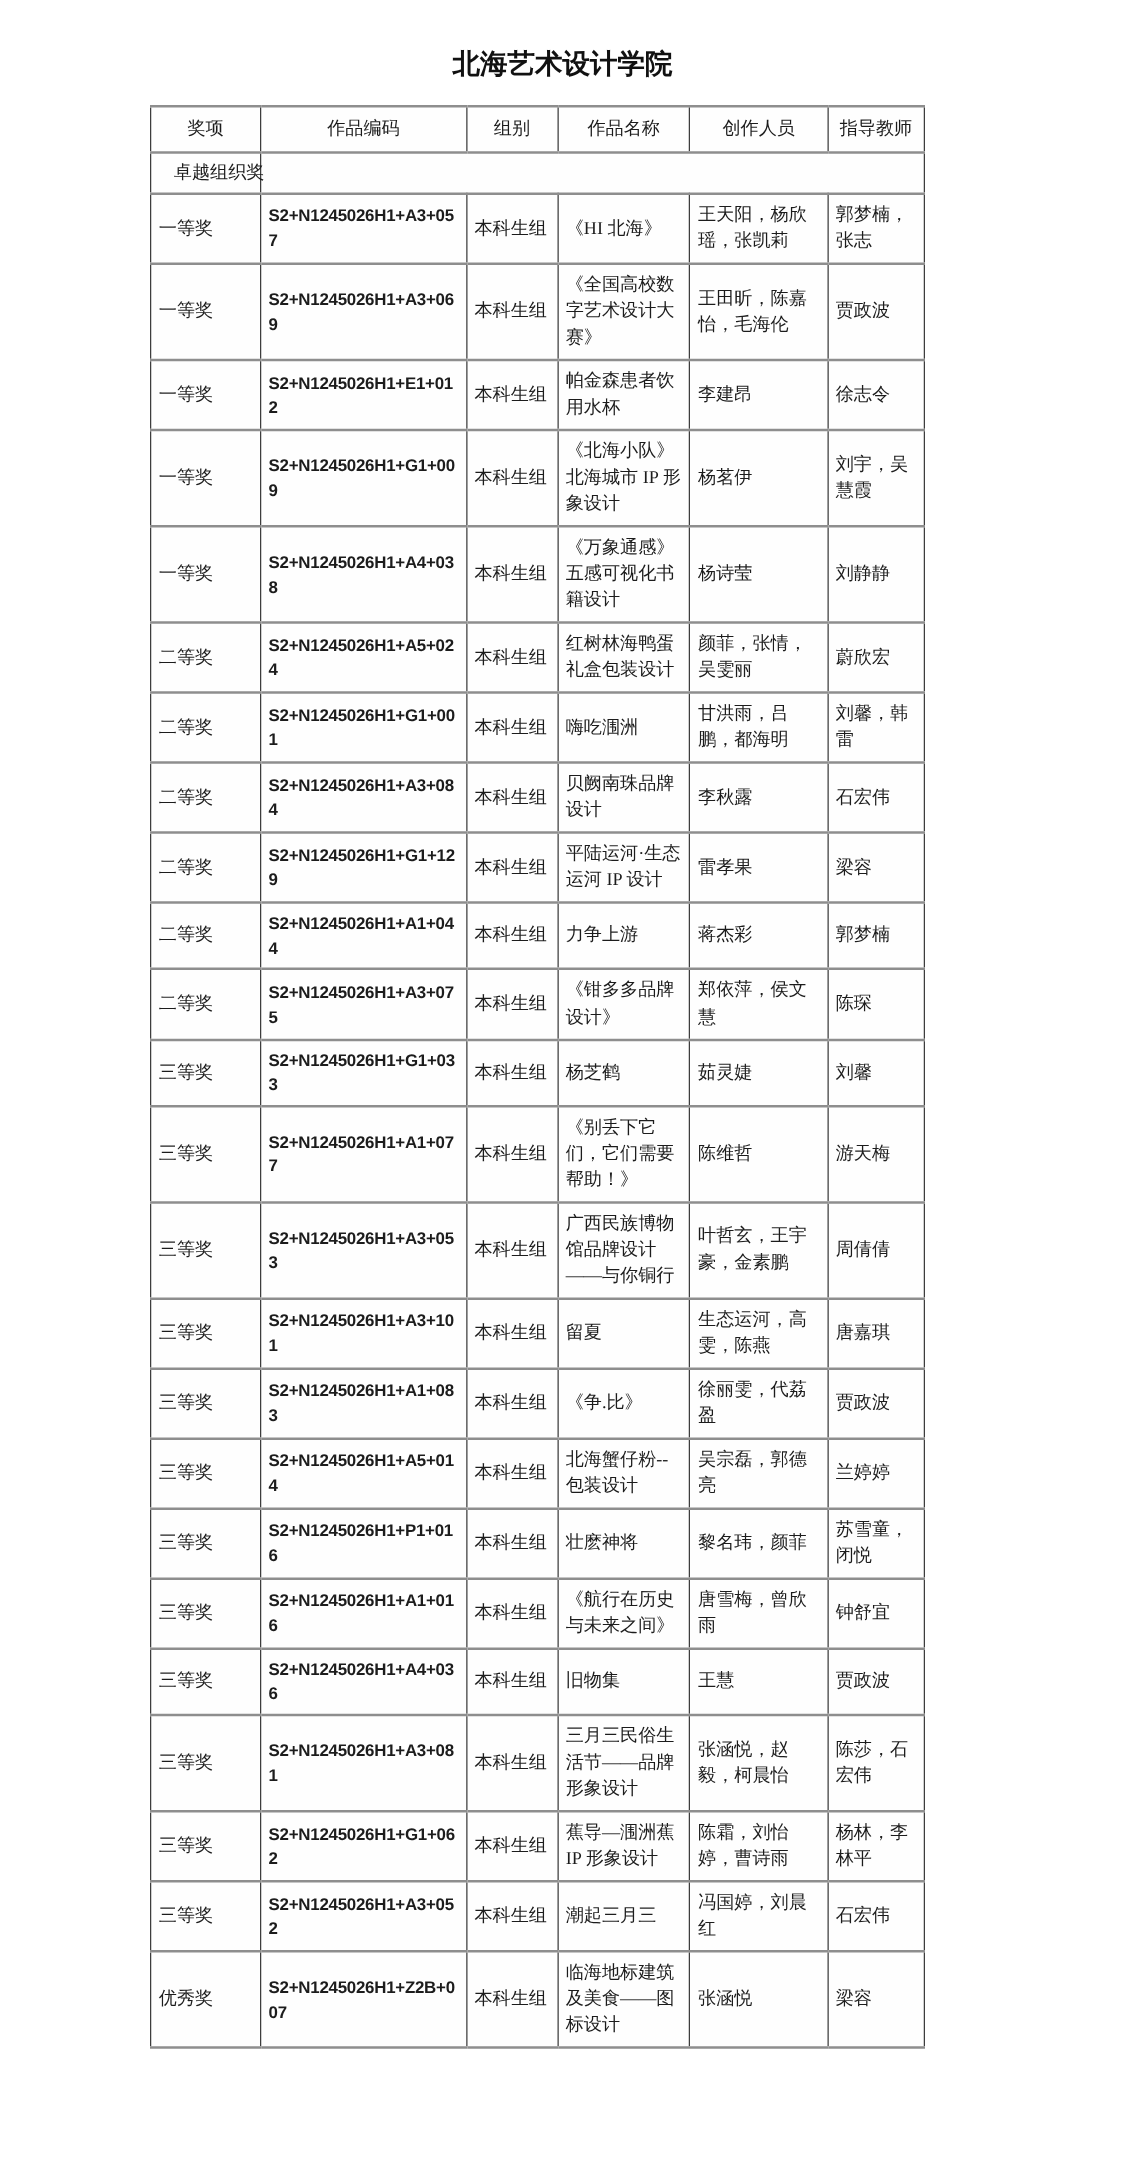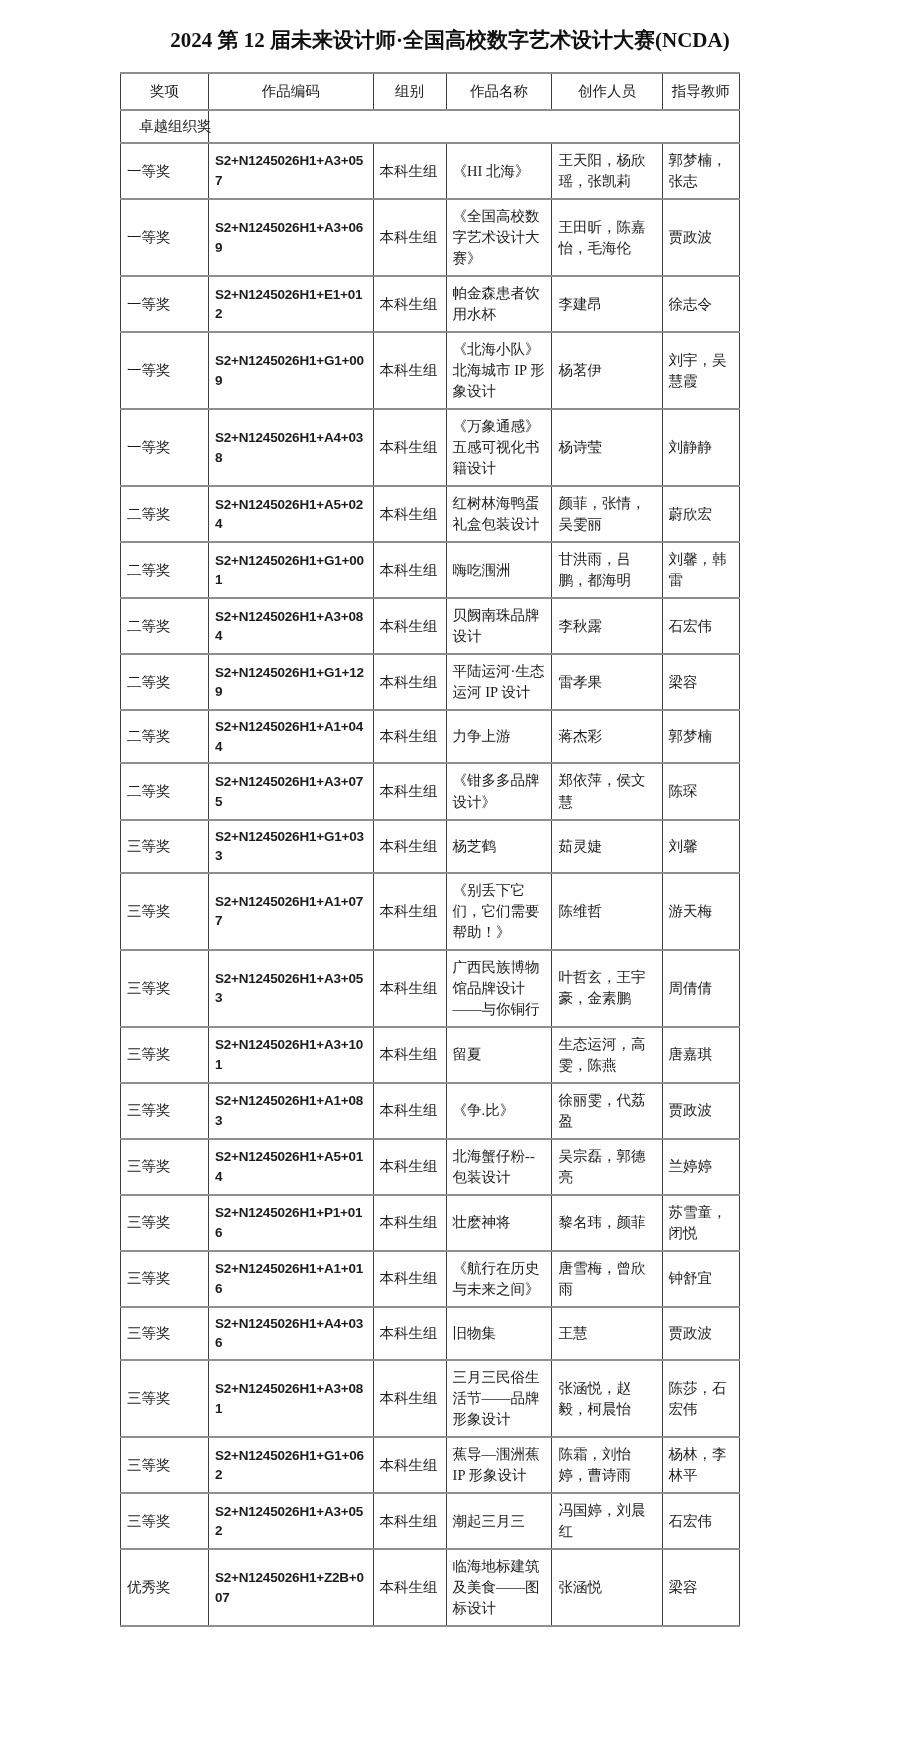--- a/index.html
+++ b/index.html
@@ -92,22 +92,22 @@
     padding-left: 18px;
     padding-right: 2px;
   }
 </style>
 </head>
 <body>
 
 <div class="doc">
 
 
-
-  <div class="title title-2">2024 第 12 届未来设计师·全国高校数字艺术设计大赛(NCDA)</div>
+  <div class="title title-1">北海艺术设计学院</div>
+
 
 
   <table class="awards">
     <colgroup>
       <col class="c-award">
       <col class="c-code">
       <col class="c-group">
       <col class="c-title">
       <col class="c-creators">
       <col class="c-advisors">

